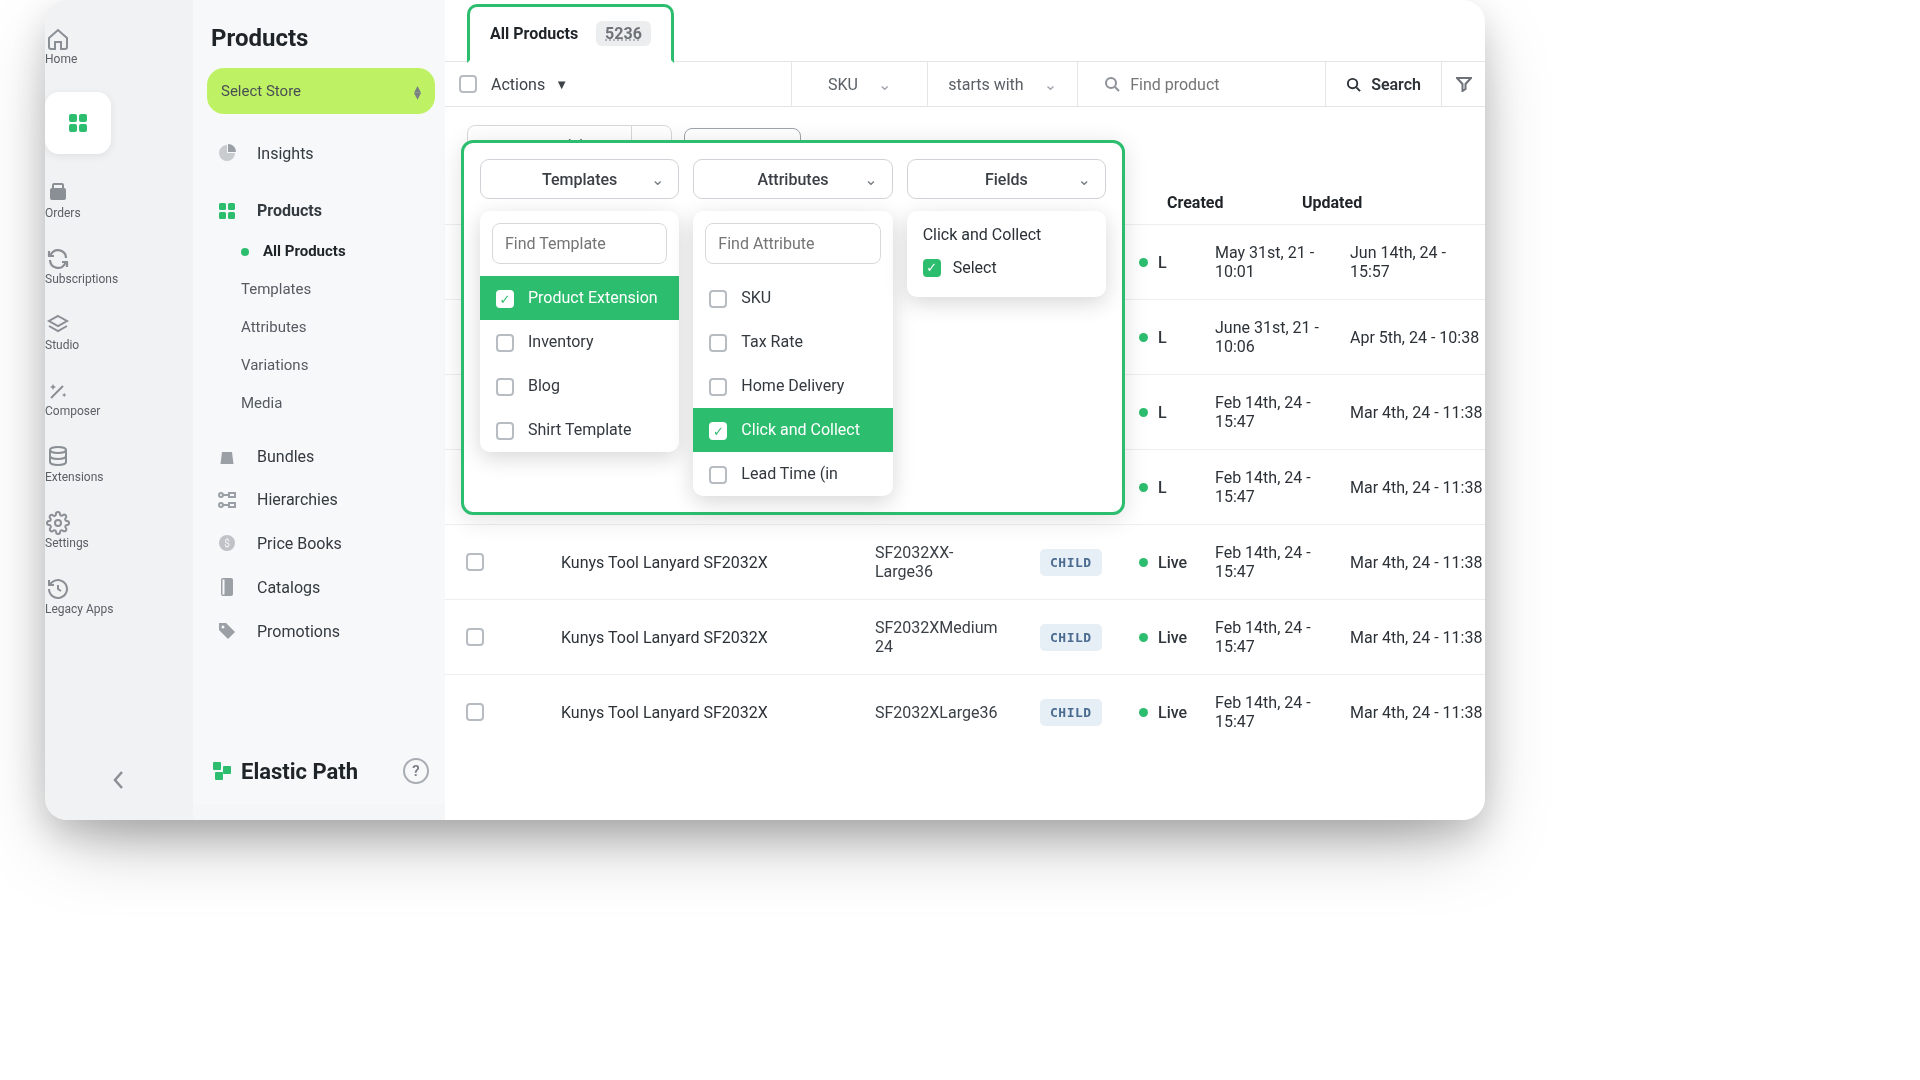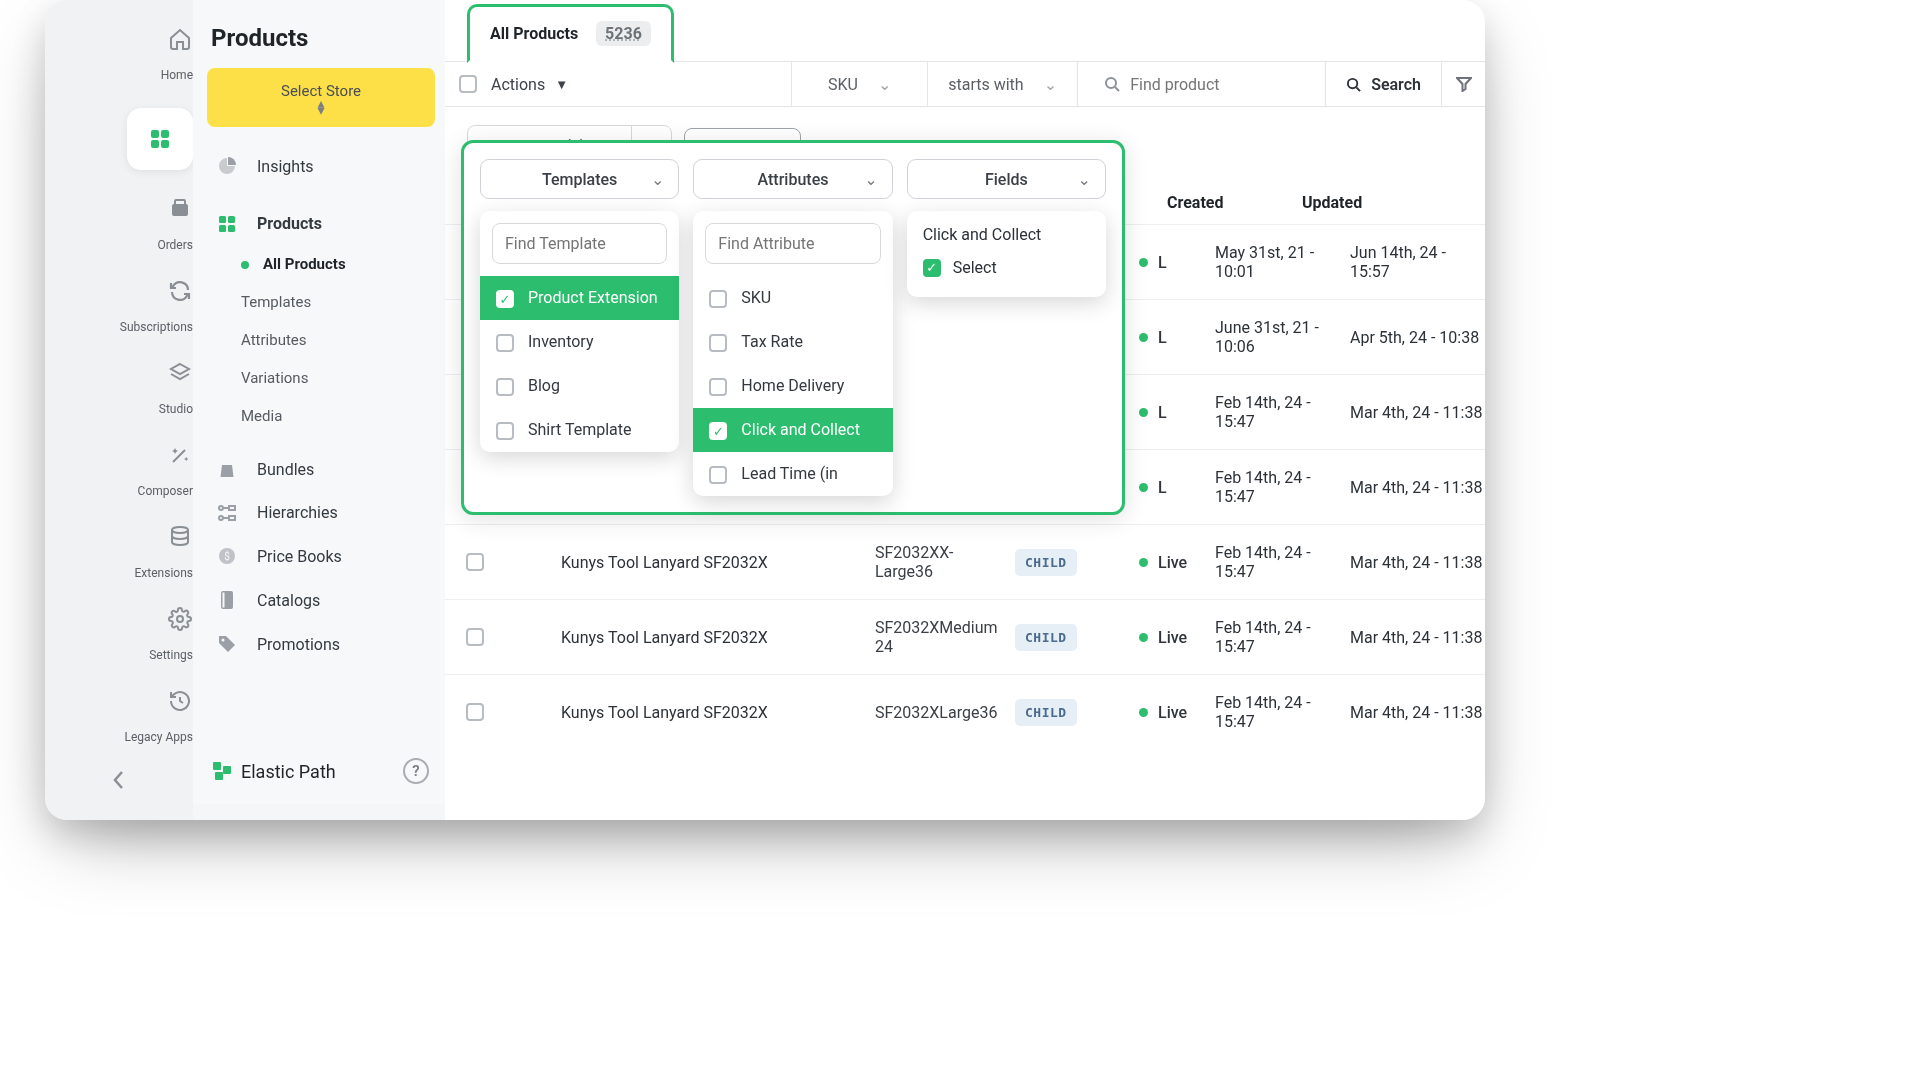--- a/index.html
+++ b/index.html
@@ -1,37 +1,37 @@
 <!DOCTYPE html>
 <html><head>
 <meta charset="utf-8">
 <style>
 * { box-sizing: border-box; margin: 0; padding: 0; font-family: -apple-system, BlinkMacSystemFont, "Segoe UI", Roboto, sans-serif; }
 body { background: #fff; width: 1920px; height: 1080px; display:flex; align-items:flex-start; justify-content:flex-start; }
 .stage { width:1440px; height:820px; position:relative; margin-left:45px; margin-top:0; }
 .window { position:absolute; inset:0; background:#f5f6f7; border-radius:22px; overflow:hidden; box-shadow: 0 30px 80px -20px rgba(0,0,0,.35), 0 15px 35px rgba(0,0,0,.15);}
 .iconrail { position:absolute; left:0; top:0; bottom:0; width:148px; background:#f1f2f3; display:flex; flex-direction:column; align-items:center; padding-top:14px; }
-.rail-item { width:100%; display:flex; flex-direction:column; align-items:flex-end; gap:16px; padding:12px 0 14px; font-size:12px; color:#5b6066; cursor:pointer; }
+.rail-item { width:100%; display:flex; flex-direction:column; align-items:flex-start; gap:0; padding:12px 0 14px; font-size:12px; color:#5b6066; cursor:pointer; }
 .rail-item .rail-ico { width:26px; height:26px; display:flex; align-items:center; justify-content:center; color:#8a8f95; }
 .rail-item.active .rail-ico-wrap { background:#fff; border-radius:14px; box-shadow:0 2px 8px rgba(0,0,0,.08); padding:18px 20px; }
 .rail-item.active { color:transparent; }
 .rail-collapse { margin-top:auto; margin-bottom:22px; color:#8a8f95; width:36px; height:36px; display:flex; align-items:center; justify-content:center; font-size:24px; cursor:pointer;}
 .subnav { position:absolute; left:148px; top:0; bottom:16px; width:252px; background:#f7f8f9; padding:18px 10px 12px 14px; display:flex; flex-direction:column; }
 .subnav h1 { font-size:24px; font-weight:700; color:#1f2428; margin:6px 0 16px 4px;}
-.store-select { background:#fde047; border-radius:8px; padding:14px 14px; display:flex; align-items:center; justify-content:space-between; color:#4a4f55; font-size:15px; margin-bottom:18px; cursor:pointer;flex-direction:column;}
+.store-select { background:#bef264; border-radius:17px; padding:14px 14px; display:flex; align-items:center; justify-content:space-between; color:#4a4f55; font-size:15px; margin-bottom:18px; cursor:pointer;}
 .store-select .updown { color:#7a7f85; font-size:14px; line-height:6px; display:flex; flex-direction:column; gap:1px;}
 .nav-group { display:flex; flex-direction:column; gap:2px;}
 .nav-link { display:flex; align-items:center; gap:20px; padding:11px 10px; color:#333a40; font-size:16px; border-radius:8px; cursor:pointer;}
 .nav-link .nav-ico { width:20px; display:flex; justify-content:center; color:#9aa0a6;}
 .nav-link.bold { font-weight:700; }
 .nav-sub { padding-left:34px; font-size:15px; color:#555b61; padding-top:9px; padding-bottom:9px; cursor:pointer;}
 .nav-sub.active { font-weight:700; color:#1f2428;}
 .nav-sub .dot-green { width:8px;height:8px;border-radius:50%;background:#2dbd6e; display:inline-block; margin-right:14px;}
 .subnav-footer { margin-top:auto; display:flex; align-items:center; gap:12px; padding:6px 6px 8px;}
-.ep-logo { display:flex; align-items:center; gap:10px; font-weight:400; font-size:18px; color:#1f2428;}
+.ep-logo { display:flex; align-items:center; gap:10px; font-weight:700; font-size:22px; color:#1f2428;}
 .ep-mark { width:18px; height:18px; position:relative;}
 .ep-mark span{position:absolute;width:8px;height:8px;background:#2dbd6e;border-radius:1px;}
 .ep-mark span:nth-child(1){left:0;top:0;}
 .ep-mark span:nth-child(2){left:10px;top:4px;}
 .ep-mark span:nth-child(3){left:2px;top:10px;}
 .help-ico{ margin-left:auto; width:26px;height:26px;border:2px solid #a8adb3;border-radius:50%;display:flex;align-items:center;justify-content:center;color:#7b8187;font-size:15px;font-weight:600;}
 .content { position:absolute; left:400px; right:0; top:0; bottom:0; background:#fff; }
 .tabs { display:flex; gap:0; padding-left:22px;}
 .tab { border:3px solid #2dbd6e; border-bottom:3px solid #fff; background:#fff; border-radius:10px 10px 0 0; padding:14px 20px; display:flex; align-items:center; gap:18px; font-weight:700; color:#1f2428; margin-top:2px; position:relative; top:2px;}
 .tab .count { background:#ecedee; color:#6c7278; border-radius:6px; padding:3px 9px; font-weight:700; text-decoration:underline dotted; text-decoration-color:#9aa0a6;}
@@ -59,21 +59,21 @@
 .col-name{flex:1;min-width:260px;}
 .col-sku{width:140px;}
 .col-type{width:120px;}
 .col-status{width:80px;}
 .col-date{width:135px;}
 .thead .col-date{padding-left:4px;}
 .rows{}
 .row{display:flex;align-items:center;border-top:1px solid #eceeef;padding:18px 0;font-size:16px;color:#2c3238;}
 .row .col-name{white-space:nowrap;overflow:hidden;text-overflow:ellipsis;}
 .row .col-sku{color:#3a4046;word-break:break-word;padding-right:10px;}
-.badge{font-family:ui-monospace,Menlo,monospace;font-size:13px;font-weight:700;letter-spacing:.5px;border-radius:5px;padding:6px 10px;display:inline-block;}
+.badge{font-family:ui-monospace,Menlo,monospace;font-size:13px;font-weight:700;letter-spacing:.5px;border-radius:5px;padding:6px 10px;display:inline-block;margin-left:25px;}
 .badge.product{background:#fbe0ea;color:#c23a72;}
 .badge.child{background:#e6eef6;color:#4a6b8f;}
 .live{display:flex;align-items:center;gap:10px;color:#2f353b;font-weight:500;}
 .live::before{content:"";width:9px;height:9px;border-radius:50%;background:#2dbd6e;display:inline-block;}
 .col-status{padding-left:4px;}
 
 
 .dd-wrap{position:absolute;left:416px;top:140px;width:664px;border:3px solid #2dbd6e;border-radius:12px;background:#fff;padding:16px;display:flex;gap:14px;box-shadow:0 4px 24px rgba(0,0,0,.12);}
 .dd-col{flex:1;display:flex;flex-direction:column;gap:12px;}
 .dd-btn{border:1.5px solid #cfd3d7;border-radius:9px;height:40px;display:flex;align-items:center;justify-content:center;gap:30px;color:#3a4046;font-size:16px;font-weight:500;position:relative;cursor:pointer;}

